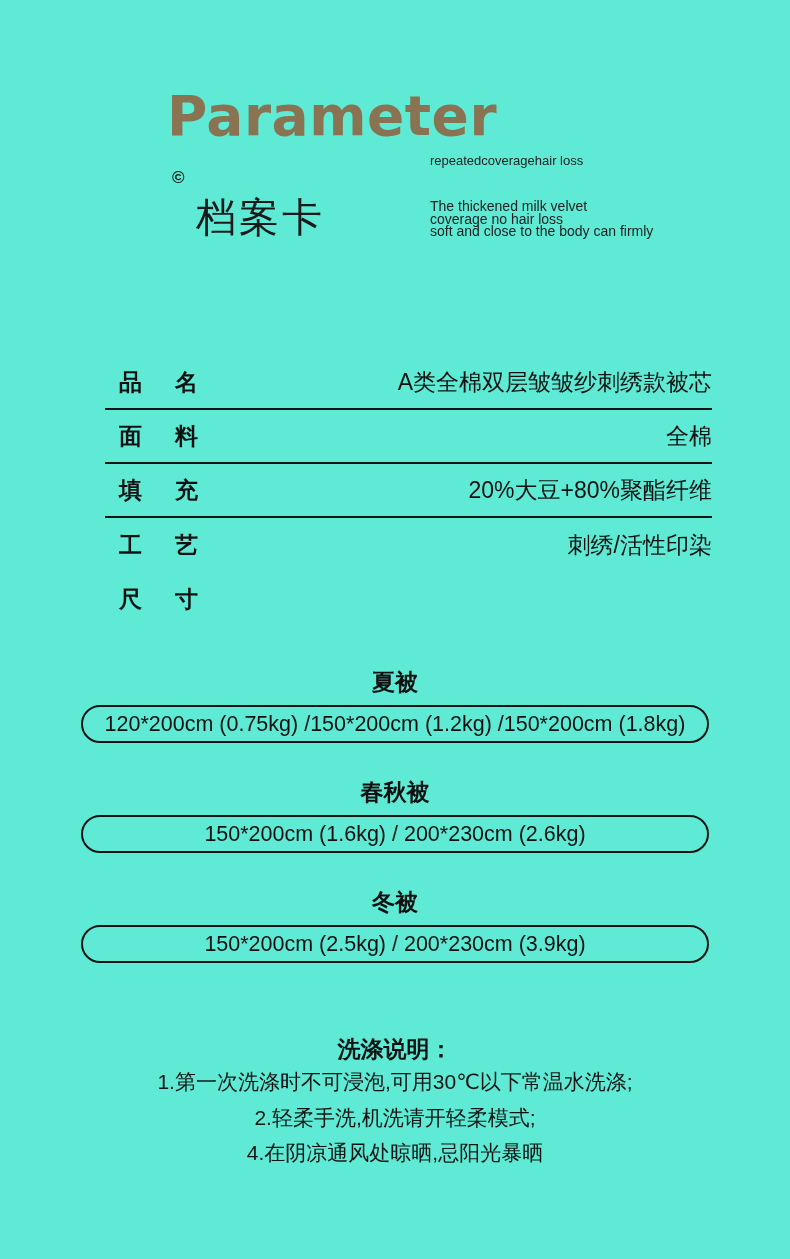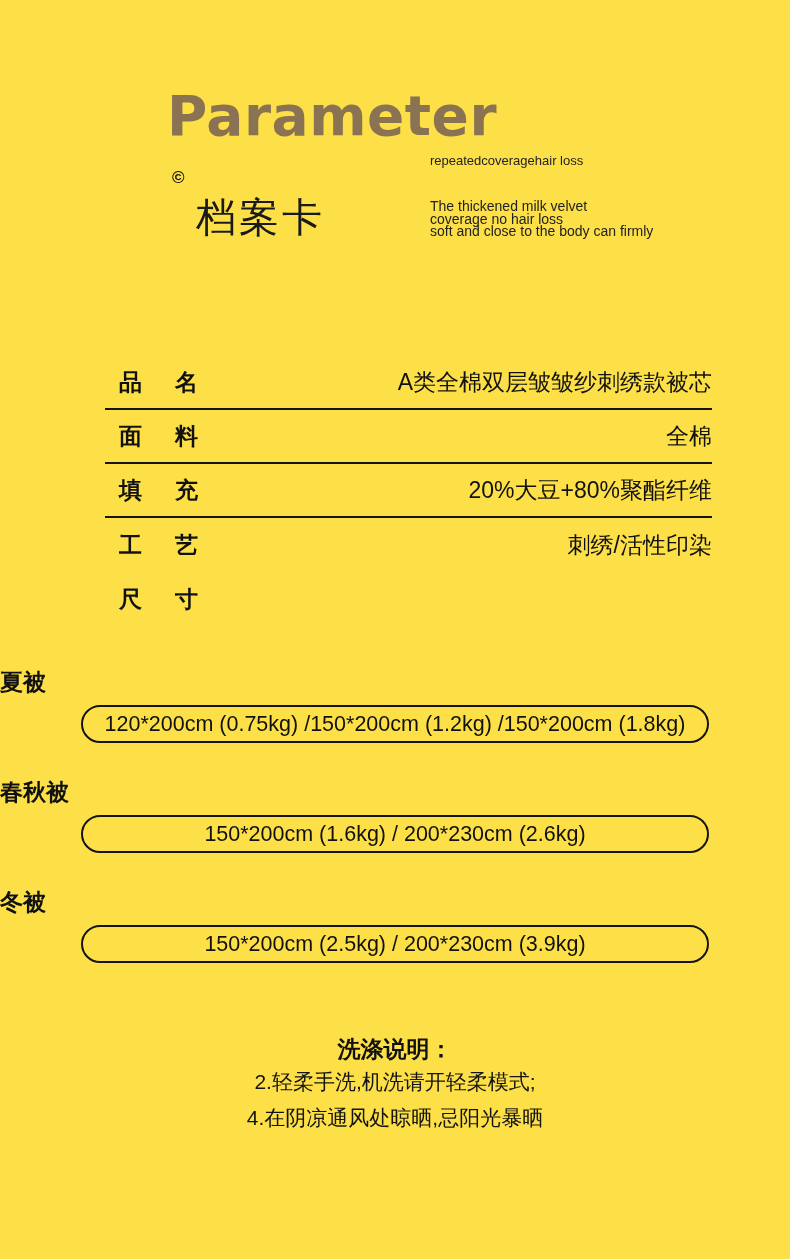--- a/index.html
+++ b/index.html
@@ -2,21 +2,21 @@
 <html><head>
 <meta charset="utf-8">
 <style>
   * { margin: 0; padding: 0; box-sizing: border-box; }
   html, body { background: #ffffff; }
   .page {
     position: relative;
     width: 790px;
     height: 1259px;
     margin: 0 auto;
-    background: #fde047;
+    background: #5eead4;
     color: #151515;
     font-family: "Liberation Sans", "DejaVu Sans", sans-serif;
     overflow: hidden;
     padding-left: 36px;
   }
 
   
   .brand-title {
     position: absolute;
     left: 167px;
@@ -95,21 +95,21 @@
   
   .sizes {
     position: absolute;
     left: 0;
     top: 648px;
     width: 790px;
   }
   .size-heading {
     height: 34px;
     line-height: 34px;
-    text-align: left;
+    text-align: center;
     font-size: 23px;
     font-weight: 600;
     color: #111111;
   }
   .size-heading.first { margin-top: 17px; }
   .size-heading.later { margin-top: 32px; }
   .pill {
     width: 628px;
     height: 38px;
     margin: 6px auto 0 auto;
@@ -210,17 +210,18 @@
 
     <div class="size-heading later">春秋被</div>
     <div class="pill">150*200cm (1.6kg)  /  200*230cm (2.6kg)</div>
 
     <div class="size-heading later">冬被</div>
     <div class="pill">150*200cm (2.5kg)  /  200*230cm (3.9kg)</div>
   </div>
 
   <div class="washing">
     <div class="washing-title">洗涤说明：</div>
+    <div class="washing-item">1.第一次洗涤时不可浸泡,可用30℃以下常温水洗涤;</div>
     <div class="washing-item">2.轻柔手洗,机洗请开轻柔模式;</div>
     <div class="washing-item">4.在阴凉通风处晾晒,忌阳光暴晒</div>
   </div>
 
 </div>
 
 </body></html>

